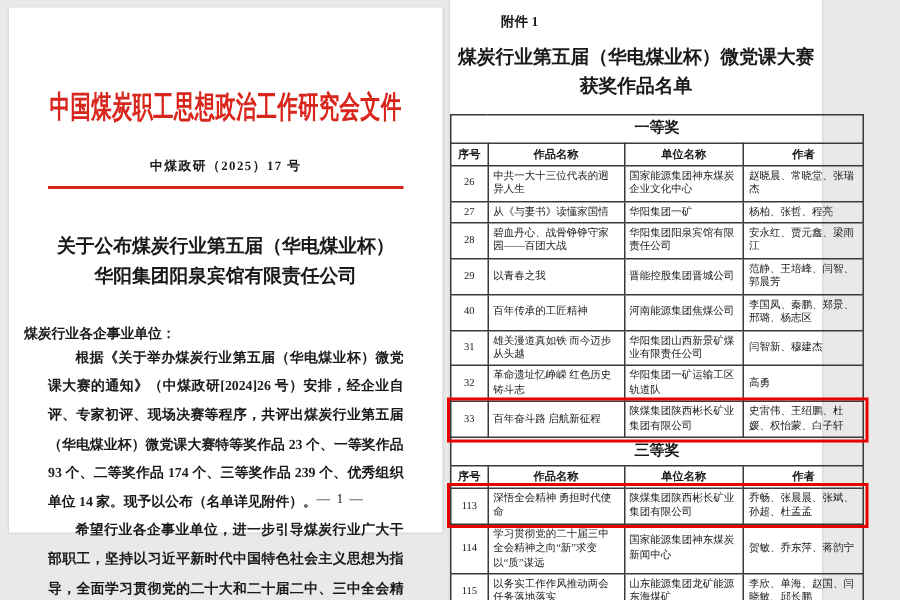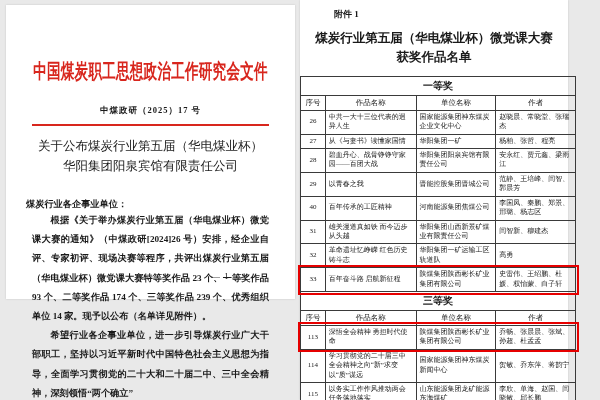--- a/index.html
+++ b/index.html
@@ -3,50 +3,50 @@
 <meta charset="utf-8">
 <style>
   html,body{margin:0;padding:0;}
   body{
     width:600px;height:400px;overflow:hidden;position:relative;
     background:#e9e9e9;
     font-family:"Liberation Serif","DejaVu Serif",serif;
     color:#1a1a1a;
   }
   .page{position:absolute;background:#ffffff;}
-  #left-page{left:6px;top:5px;width:289px;height:294px;box-shadow:0 0 2px rgba(0,0,0,.15);}
-  #right-page{left:300px;top:0;width:268px;height:400px;box-shadow:0 0 2px rgba(0,0,0,.15);}
+  #left-page{left:6px;top:5px;width:289px;height:350px;box-shadow:0 0 2px rgba(0,0,0,.15);}
+  #right-page{left:300px;top:0;width:248px;height:400px;box-shadow:0 0 2px rgba(0,0,0,.15);}
 
   
   .red-head{
     margin-top:58px;text-align:center;color:var(--red,#d8261d);
     font-weight:bold;font-size:13.5px;letter-spacing:.3px;white-space:nowrap;
     transform:scaleY(1.5);transform-origin:center;
   }
   .doc-no{margin-top:24px;text-align:center;font-weight:bold;font-size:8.5px;letter-spacing:1px;}
   .red-line{margin:7px 26px 0 26px;height:2px;background:var(--red,#d8261d);}
-  .notice-title{margin-top:10px;text-align:center;font-weight:normal;font-size:12.5px;line-height:20px;}
-  .salutation{margin:22px 26px 0 20px;font-size:9.2px;font-weight:bold;font-family:Liberation Serif, serif;}
+  .notice-title{margin-top:28px;text-align:center;font-weight:bold;font-size:12.5px;line-height:20px;}
+  .salutation{margin:22px 26px 0 10px;font-size:9.2px;font-weight:bold;font-family:Liberation Serif, serif;}
   .body-par{margin:0 26px;font-size:9.2px;line-height:19.2px;text-align:justify;text-indent:2em;font-weight:bold;}
   .body-par + .body-par{margin-top:0;}
   .page-no{position:absolute;right:52px;bottom:18px;font-size:9px;letter-spacing:1px;}
 
   
   .attach{margin:8px 0 0 34px;font-size:9px;font-weight:bold;}
   .r-title{margin-top:8px;text-align:center;font-weight:bold;font-size:12.5px;line-height:19px;}
   table.awards{
     border-collapse:collapse;table-layout:fixed;
     margin:9px auto 0 auto;width:276px;
     font-size:7px;line-height:1.35;
   }
   table.awards td{border:1px solid #3a3a3a;padding:2px 3px;vertical-align:middle;word-break:break-all;}
   td.c{text-align:center;}
   td.l{text-align:left;}
   tr.section-row td{text-align:center;font-weight:bold;font-size:10px;padding:2px 0;}
-  tr.head-row td{text-align:center;font-weight:normal;font-size:7.5px;padding:2px 0;}
+  tr.head-row td{text-align:center;font-weight:bold;font-size:7.5px;padding:2px 0;}
   tr.hl{outline:2px solid #e60000;outline-offset:1px;}
   col.no{width:9%;}col.title{width:33%;}col.unit{width:29%;}col.author{width:29%;}
 </style>
 </head>
 <body>
 
 <div class="page" id="left-page">
   <div class="red-head">中国煤炭职工思想政治工作研究会文件</div>
   <div class="doc-no">中煤政研（2025）17 号</div>
   <div class="red-line"></div>

